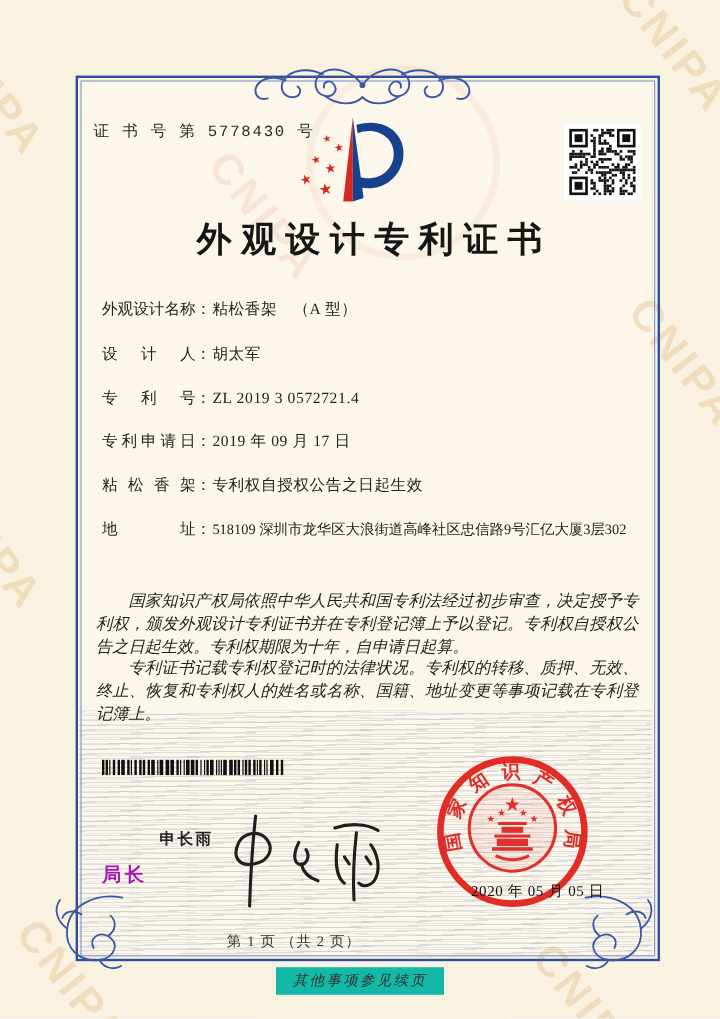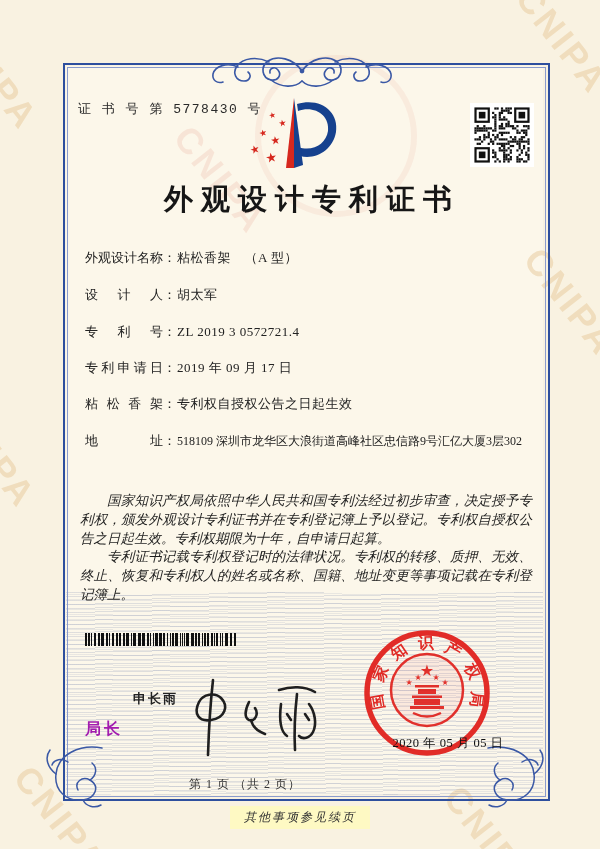--- a/index.html
+++ b/index.html
@@ -53,21 +53,21 @@
   .barcode{position:absolute;left:85px;top:633px;}
   .director-title{position:absolute;left:85px;top:692px;font-family:"Liberation Sans",sans-serif;
          font-weight:700;font-size:16px;letter-spacing:3px;color:#a21caf;margin-top:27px;}
   .director-name{position:absolute;left:85px;top:690px;font-family:"Liberation Sans",sans-serif;
          font-weight:700;font-size:13px;letter-spacing:2px;color:#222;margin-left:48px;}
   .sig{position:absolute;left:175px;top:668px;}
   .seal{position:absolute;left:357px;top:623px;}
   .seal-date{position:absolute;left:366px;top:735px;width:124px;text-align:center;font-size:12.5px;
          letter-spacing:.5px;color:#111;margin-left:20px;}
   .page-info{position:absolute;left:0;top:776px;width:490px;text-align:center;font-size:12px;letter-spacing:1px;color:#333;}
-  .footer-note{position:absolute;left:50%;top:806px;transform:translateX(-50%);background:#fef9c3;
+  .footer-note{position:absolute;left:50%;top:806px;transform:translateX(-50%);background:#14b8a6;
          padding:3px 14px;font-size:12px;font-style:italic;letter-spacing:2px;color:#333;}
 </style>
 </head>
 <body>
 
 <div class="page">
 
   <div class="inner-bg"></div>
 
   <div class="wm wm1">CNIPA</div>

